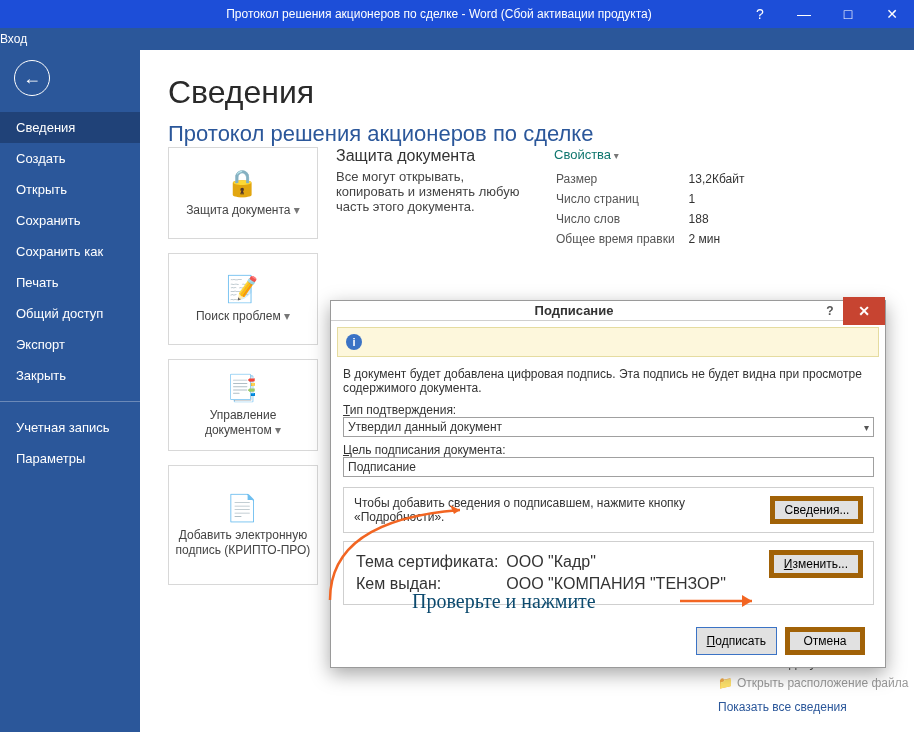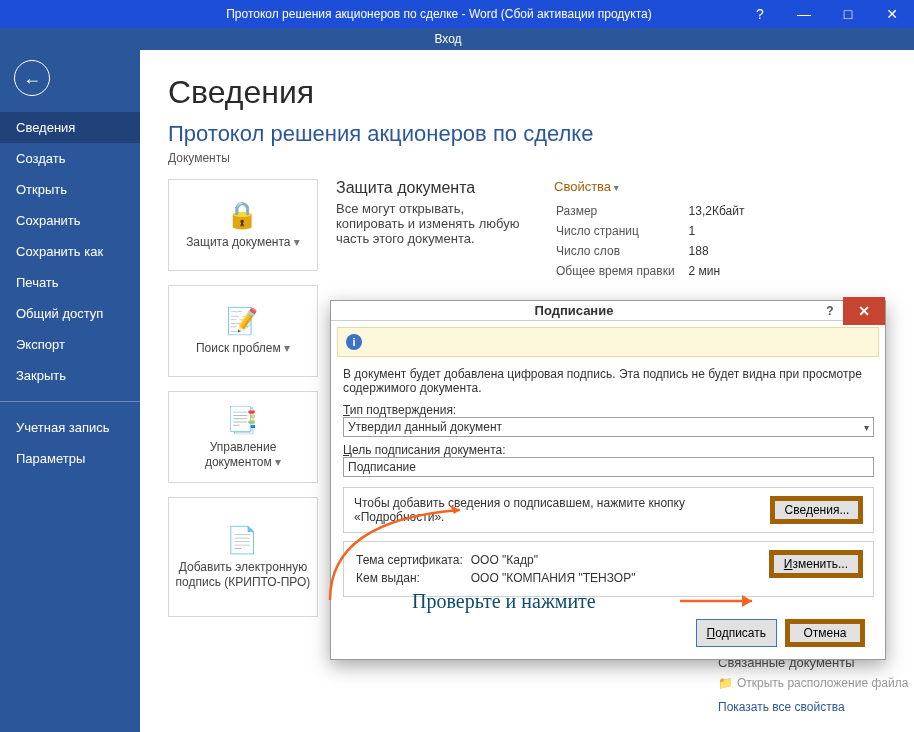--- a/index.html
+++ b/index.html
@@ -1,42 +1,42 @@
 <!DOCTYPE html>
 <html><head>
 <meta charset="utf-8">
 <style>
   * { box-sizing: border-box; margin: 0; padding: 0; font-family: "Segoe UI", Tahoma, sans-serif; }
   body { width: 914px; height: 732px; background: #fff; overflow: hidden; position: relative; }
   .titlebar { height: 28px; background: #1d4ed8; color: #fff; display: flex; align-items: center; font-size: 12px; }
   .titlebar .title { flex: 1; text-align: center; }
   .titlebar .sys { display: flex; }
   .titlebar .sys span { width: 44px; text-align: center; font-size: 14px; line-height: 28px; }
-  .loginrow { height: 22px; background: #2b579a; display: flex; justify-content: center; align-items: center; padding-right: 18px; color: #fff; font-size: 12px; }
+  .loginrow { height: 22px; background: #2b579a; display: flex; justify-content: flex-start; align-items: center; padding-right: 18px; color: #fff; font-size: 12px; }
   .main { display: flex; height: 682px; }
   .sidebar { width: 140px; background: #2b579a; color: #fff; font-size: 13px; padding-top: 4px; }
   .backbtn { width: 36px; height: 36px; border: 1px solid #fff; border-radius: 50%; margin: 6px 0 16px 14px; display: flex; align-items: center; justify-content: center; font-size: 18px; }
   .nav-item { padding: 8px 16px; cursor: pointer; }
   .nav-item.active { background: #204278; }
   .nav-sep { height: 1px; background: rgba(255,255,255,0.3); margin: 10px 0; }
   .content { flex: 1; background: #fff; padding: 24px 0 0 28px; position: relative; color: #333; }
   h1.pagetitle { font-size: 32px; font-weight: 300; color: #2a2a2a; margin-bottom: 10px; }
   .docname { font-size: 22px; color: #2b579a; margin-top: 6px; }
   .docloc { font-size: 12px; color: #555; margin-top: 4px; margin-bottom: 14px; }
   .layout { display: flex; gap: 18px; }
   .cards { width: 150px; }
   .card { border: 1px solid #d8d8d8; background: #fff; width: 150px; height: 92px; margin-bottom: 14px; display: flex; flex-direction: column; align-items: center; justify-content: center; font-size: 12px; text-align: center; color: #444; }
   .card.tall { height: 120px; }
   .card .cicon { font-size: 26px; margin-bottom: 4px; }
   .card .clabel { line-height: 1.2; padding: 0 6px; }
   .card .drop::after { content: " \25BE"; color: #777; }
   .protect { width: 200px; font-size: 13px; color: #444; }
   .protect h3 { font-size: 16px; font-weight: 400; color: #333; margin-bottom: 4px; }
   .props { font-size: 13px; color: #333; }
-  .props h4 { font-weight: 400; color: #a16207; }
+  .props h4 { font-weight: 400; color: #0f766e; }
   .props h4::after { content: " \25BE"; color: #777; font-size: 10px; }
   .props table { margin-top: 6px; font-size: 12px; }
   .props td { padding: 2px 12px 2px 0; color: #555; }
   .props td.val { color: #333; }
   .below-dialog { position: absolute; left: 578px; top: 605px; font-size: 13px; color: #333; }
   .below-dialog .reldocs { color: #555; margin-bottom: 6px; }
   .below-dialog .openloc { color: #999; font-size: 12px; display: flex; align-items: center; gap: 4px; }
   .below-dialog .showall { color: #2b579a; margin-top: 10px; font-size: 12px; }
 
   
@@ -50,21 +50,21 @@
   .info-banner a { color: #2b579a; text-decoration: underline; }
   .dlg-body { padding: 4px 11px 12px 12px; color: #333; }
   .dlg-body p { margin-bottom: 8px; }
   .fld { width: 100%; border: 1px solid #a0a0a0; padding: 2px 4px; font-size: 12px; display: flex; justify-content: space-between; align-items: center; height: 20px; }
   .fld .dd { font-size: 10px; color: #555; }
   .fieldset { border: 1px solid #cfcfcf; padding: 8px 10px; margin-top: 10px; display: flex; align-items: center; justify-content: space-between; }
   .fieldset2 { border: 1px solid #cfcfcf; padding: 8px 10px; margin-top: 8px; display: flex; align-items: flex-start; justify-content: space-between; }
   .btn { border: 5px solid #a16207; background: #e1e1e1; padding: 2px 10px; font-size: 12px; min-width: 80px; text-align: center; }
   .btn.def { border: 1px solid #3b73c5; }
   .dlg-buttons { display: flex; justify-content: flex-end; gap: 8px; padding: 10px 20px 12px 12px; }
-  .cert-rows { font-size: 12px; }
+  .cert-rows { font-size: 16px; }
   .cert-rows td { padding: 1px 6px 1px 0; }
 
   
   .annotation { position: absolute; left: 412px; top: 590px; color: #0c4a6e; font-family: "Comic Sans MS", cursive; font-size: 20px; pointer-events: none; }
   svg.arrow1 { position: absolute; left: 320px; top: 500px; pointer-events: none; }
   svg.arrow2 { position: absolute; left: 680px; top: 588px; pointer-events: none; }
 </style>
 </head>
 <body>
 
@@ -95,21 +95,20 @@
     <div class="nav-item">Экспорт</div>
     <div class="nav-item">Закрыть</div>
     <div class="nav-sep"></div>
     <div class="nav-item">Учетная запись</div>
     <div class="nav-item">Параметры</div>
   </div>
 
   <div class="content">
     <h1 class="pagetitle">Сведения</h1>
     <div class="docname">Протокол решения акционеров по сделке</div>
-    <div class="docloc">Документы</div>
 
     <div class="layout">
       <div class="cards">
         <div class="card">
           <div class="cicon">🔒</div>
           <div class="clabel drop">Защита документа</div>
         </div>
         <div class="card">
           <div class="cicon">📝</div>
           <div class="clabel drop">Поиск проблем</div>
@@ -153,21 +152,21 @@
           </table>
       </div>
     </div>
 
     <div class="below-dialog">
       <div class="reldocs">Связанные документы</div>
       <div class="openloc">
         <span>📁</span>
         <span>Открыть расположение файла</span>
       </div>
-      <div class="showall">Показать все свойства</div>
+      <div class="showall">Показать все сведения</div>
     </div>
   </div>
 </div>
 
 <div class="dialog">
   <div class="dlg-title">
     <div class="t">Подписание</div>
     <div class="help">?</div>
     <div class="close">✕</div>
   </div>

